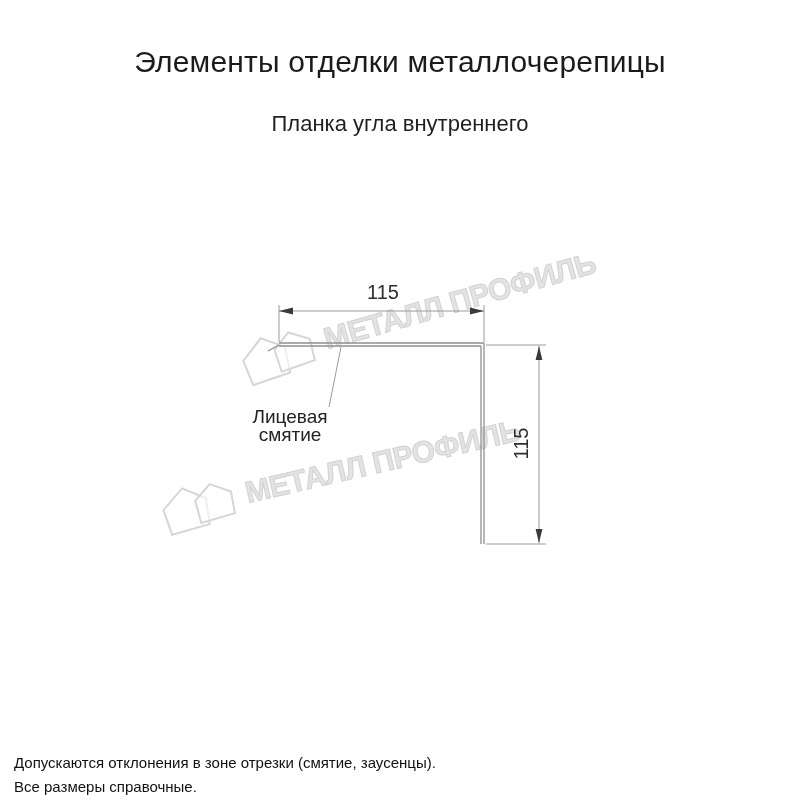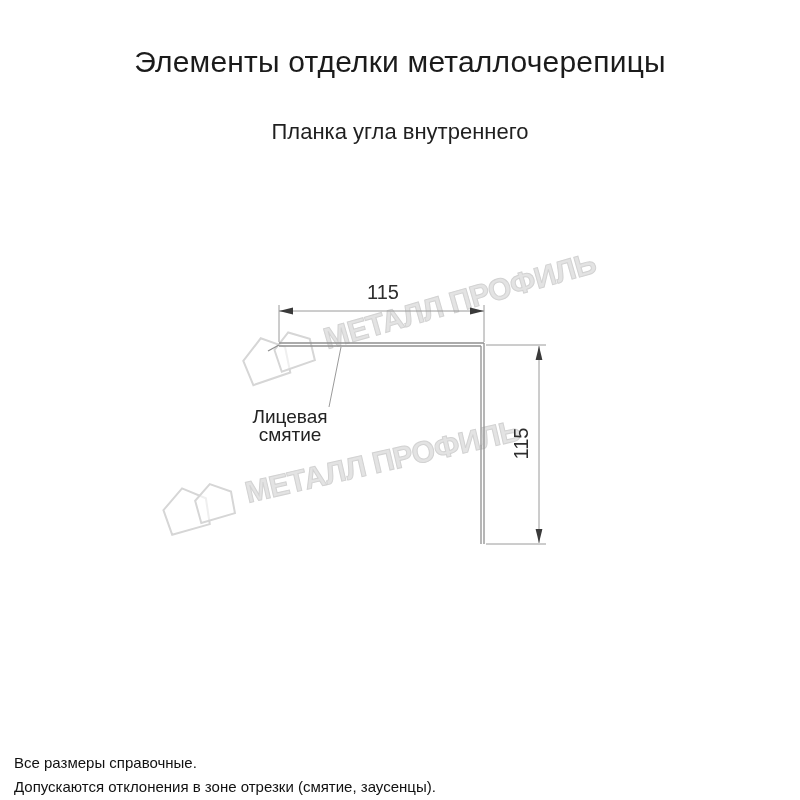--- a/index.html
+++ b/index.html
@@ -15,21 +15,21 @@
   
   .title{
     position:absolute;left:0;top:29px;width:800px;
     text-align:center;font-size:30px;font-weight:400;
     letter-spacing:0.2px;color:#1b1b1b;white-space:nowrap;
   }
   .subtitle{
     position:absolute;left:0;width:800px;text-align:center;
     font-size:22px;font-weight:400;color:#1f1f1f;white-space:nowrap;
   }
-  .subtitle.name{top:103px;}
+  .subtitle.name{top:95px;}
   .subtitle.code{top:134px;}
   
   .watermark{
     position:absolute;display:flex;align-items:center;gap:8px;
     height:48px;transform-origin:left center;pointer-events:none;
   }
   .watermark .wm-text{
     font-size:30px;font-weight:700;letter-spacing:-0.5px;white-space:nowrap;
     color:#e3e3e3;-webkit-text-stroke:1px #d2d2d2;
   }
@@ -108,17 +108,17 @@
 
   <div class="dim-label" id="dim-h-label">115</div>
   <div class="dim-label" id="dim-v-label">115</div>
 
   <div class="face-label">
     <div>Лицевая</div>
     <div>смятие</div>
   </div>
 
   <div class="footer">
+    <div>Допускаются отклонения в зоне отрезки (смятие, заусенцы).</div>
     <div>Все размеры справочные.</div>
-    <div>Допускаются отклонения в зоне отрезки (смятие, заусенцы).</div>
   </div>
 
 </div>
 
 </body></html>

